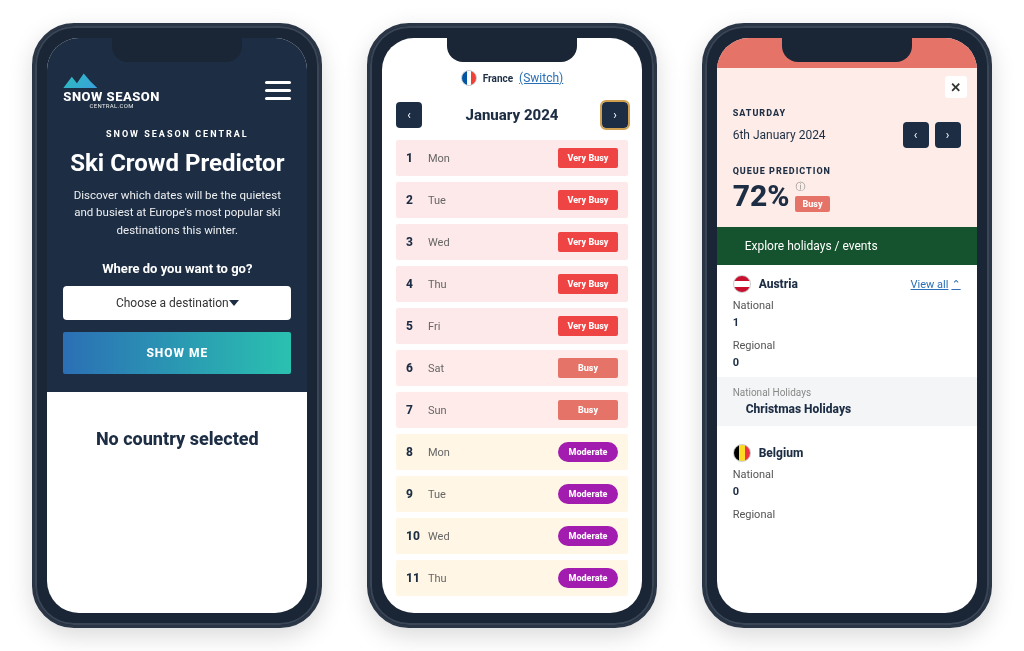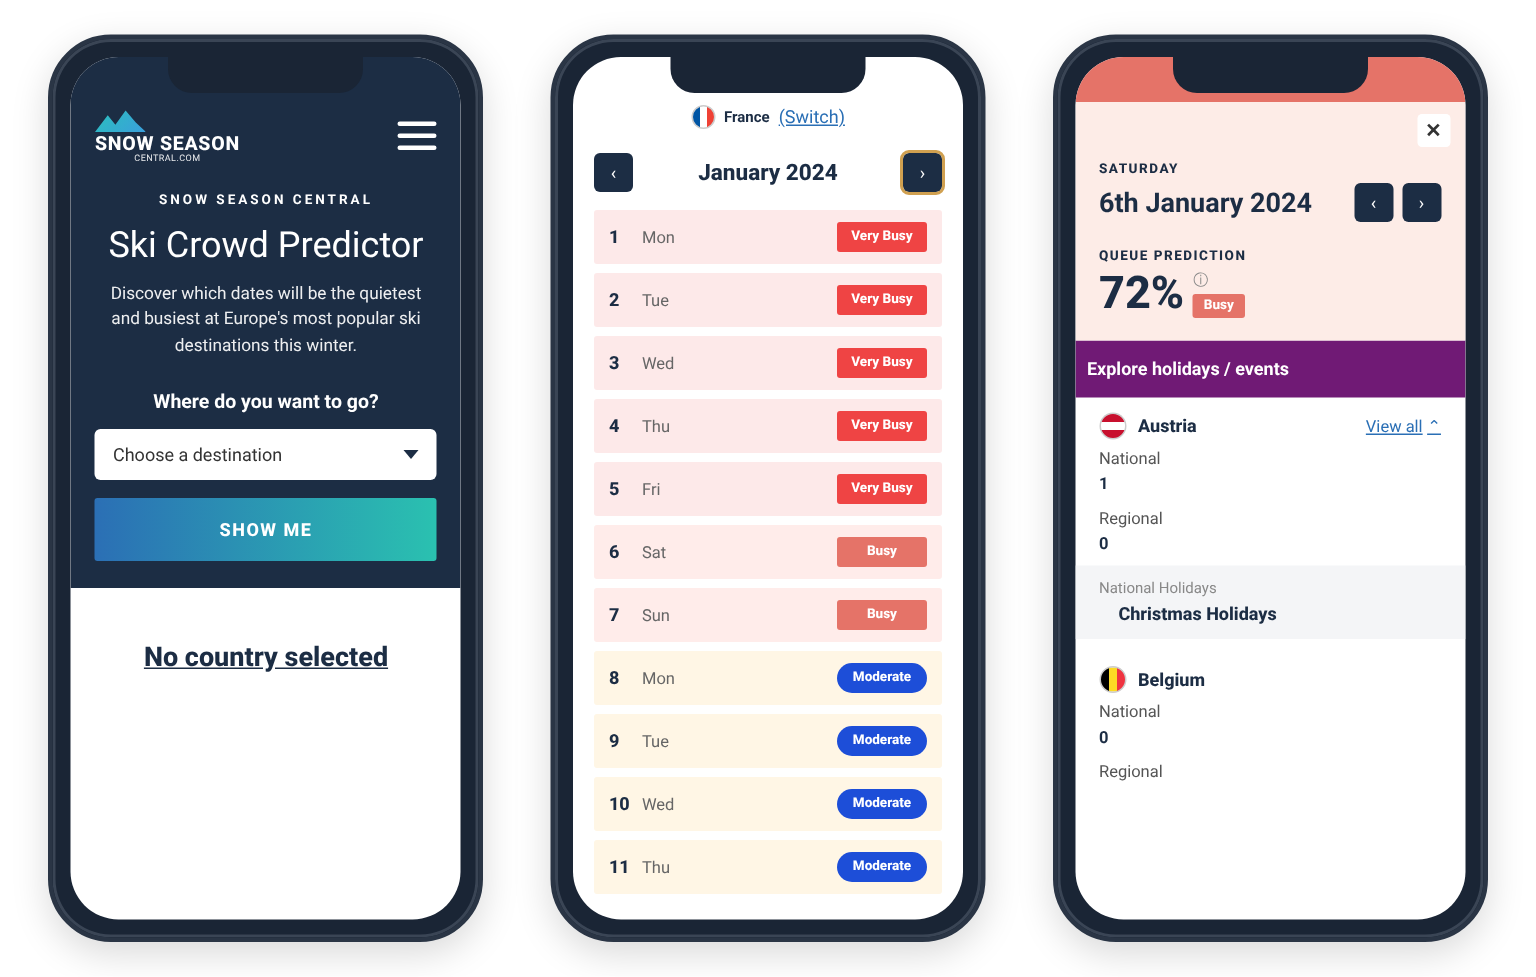--- a/index.html
+++ b/index.html
@@ -60,39 +60,39 @@
     width:34px; height:16px; margin-bottom:2px;
     background: linear-gradient(135deg,#2ac1bc,#3a9fdc);
     clip-path: polygon(0 100%, 25% 30%, 40% 70%, 60% 10%, 80% 60%, 100% 100%);
   }
   .logo-text { font-weight:800; font-size:13px; letter-spacing:0.5px; }
   .logo-sub { font-size:6px; letter-spacing:0.3px; opacity:0.9; text-align:center; }
   .hamburger { display:flex; flex-direction:column; gap:5px; }
   .hamburger span { width:26px; height:3px; background:#fff; border-radius:2px; }
 
   .s1-subtitle { font-size:9px; letter-spacing:2px; font-weight:700; text-align:center; margin-bottom:10px; }
-  .s1-title { font-size:24px; font-weight:400; text-align:center; margin-bottom:10px; }
+  .s1-title { font-size:24px; font-weight:700; text-align:center; margin-bottom:10px; }
   .s1-desc { font-size:11.5px; text-align:center; line-height:1.5; padding:0 4px; margin-bottom:22px; opacity:0.92; }
   .s1-label { font-size:13px; font-weight:700; text-align:center; margin-bottom:10px; }
   .s1-select {
     background:#fff; color:#333; border-radius:4px; padding:10px 12px;
-    font-size:12px; display:flex; justify-content:space-between; align-items:center;
+    font-size:12px; display:flex; justify-content:center; align-items:center;
     margin-bottom:12px;
   }
   .chev-down { width:0;height:0;border-left:5px solid transparent;border-right:5px solid transparent;border-top:6px solid #1c2d44; }
   .s1-btn {
     background: linear-gradient(90deg,#2b6fb5,#2ac1b0);
     color:#fff; font-weight:800; font-size:12px; letter-spacing:1px;
     text-align:center; padding:14px; border-radius:2px;
   }
   .s1-card {
     background:#fff; margin:16px 10px 0 10px; padding:20px 14px 0 14px;
     text-align:center; color:#222;
   }
-  .s1-card-title { font-size:18px; font-weight:800; color:#1c2d44; margin-bottom:12px;text-decoration:underline; }
+  .s1-card-title { font-size:18px; font-weight:800; color:#1c2d44; margin-bottom:12px; }
   .s1-card-body { font-size:11.5px; line-height:1.5; color:#444; }
 
   
   .s2-header {
     padding: 32px 0 8px 0; text-align:center;
     display:flex; justify-content:center; align-items:center; gap:6px;
   }
   .flag-fr {
     width:16px;height:16px;border-radius:50%;
     background: linear-gradient(90deg,#0055a4 33%,#fff 33% 66%,#ef4135 66%);
@@ -120,44 +120,44 @@
   .s2-row.mod   { background:#fff6e5; }
   .s2-left { display:flex; align-items:baseline; gap:8px; }
   .s2-num { font-weight:800; font-size:12px; color:#1c2d44; width:14px; }
   .s2-day { font-size:11px; color:#666; }
   .badge {
     color:#fff; font-size:9px; font-weight:800; padding:5px 8px; border-radius:2px;
     min-width:60px; text-align:center;
   }
   .badge.vbusy { background:#ef4444; }
   .badge.busy  { background:#e57368; }
-  .badge.mod   { background:#1d4ed8;border-radius:10px; }
+  .badge.mod   { background:#a21caf;border-radius:10px; }
 
   
   .s3-topstrip { height:30px; background:#e57368; }
   .s3-head {
     background:#fdece7; padding:16px 16px 14px 16px; position:relative;
   }
   .s3-close {
     position:absolute; top:8px; right:10px; width:22px;height:22px;
     background:#fff; border-radius:3px; display:flex;align-items:center;justify-content:center;
     font-size:13px; font-weight:700; color:#333;
   }
   .s3-dow { font-size:9px; font-weight:800; letter-spacing:1px; color:#1c2d44; margin-bottom:4px;margin-top:24px; }
   .s3-date-row { display:flex; justify-content:space-between; align-items:center; }
-  .s3-date { font-size:18px; font-weight:700; color:#1c2d44; }
+  .s3-date { font-size:12px; font-weight:400; color:#1c2d44; }
   .s3-navs { display:flex; gap:6px; }
   .s3-qlabel { font-size:9px; font-weight:800; letter-spacing:1px; color:#1c2d44; margin-top:18px; }
   .s3-percent-row { display:flex; align-items:center; gap:6px; margin-top:2px; }
   .s3-percent { font-size:30px; font-weight:800; color:#1c2d44;text-align:right; }
   .s3-info { font-size:10px; color:#888; }
   .s3-busy-badge { background:#e57368; color:#fff; font-size:9px; font-weight:800; padding:3px 7px; border-radius:2px; }
   .s3-bar {
-    background:#701a75; color:#fff; font-size:12px; font-weight:700;
-    padding:12px 8px;
+    background:#14532d; color:#fff; font-size:12px; font-weight:400;
+    padding:12px 28px;
   }
   .s3-body { font-size:12px; }
   .s3-country-row {
     display:flex; justify-content:space-between; 
     padding:10px 16px 4px 16px;
   }
   .s3-cleft { display:flex; align-items:center; gap:8px; font-weight:800; color:#1c2d44; }
   .flag-at {
     width:18px;height:18px;border-radius:50%;
     background: linear-gradient(#c8102e 33%,#fff 33% 66%,#c8102e 66%);

